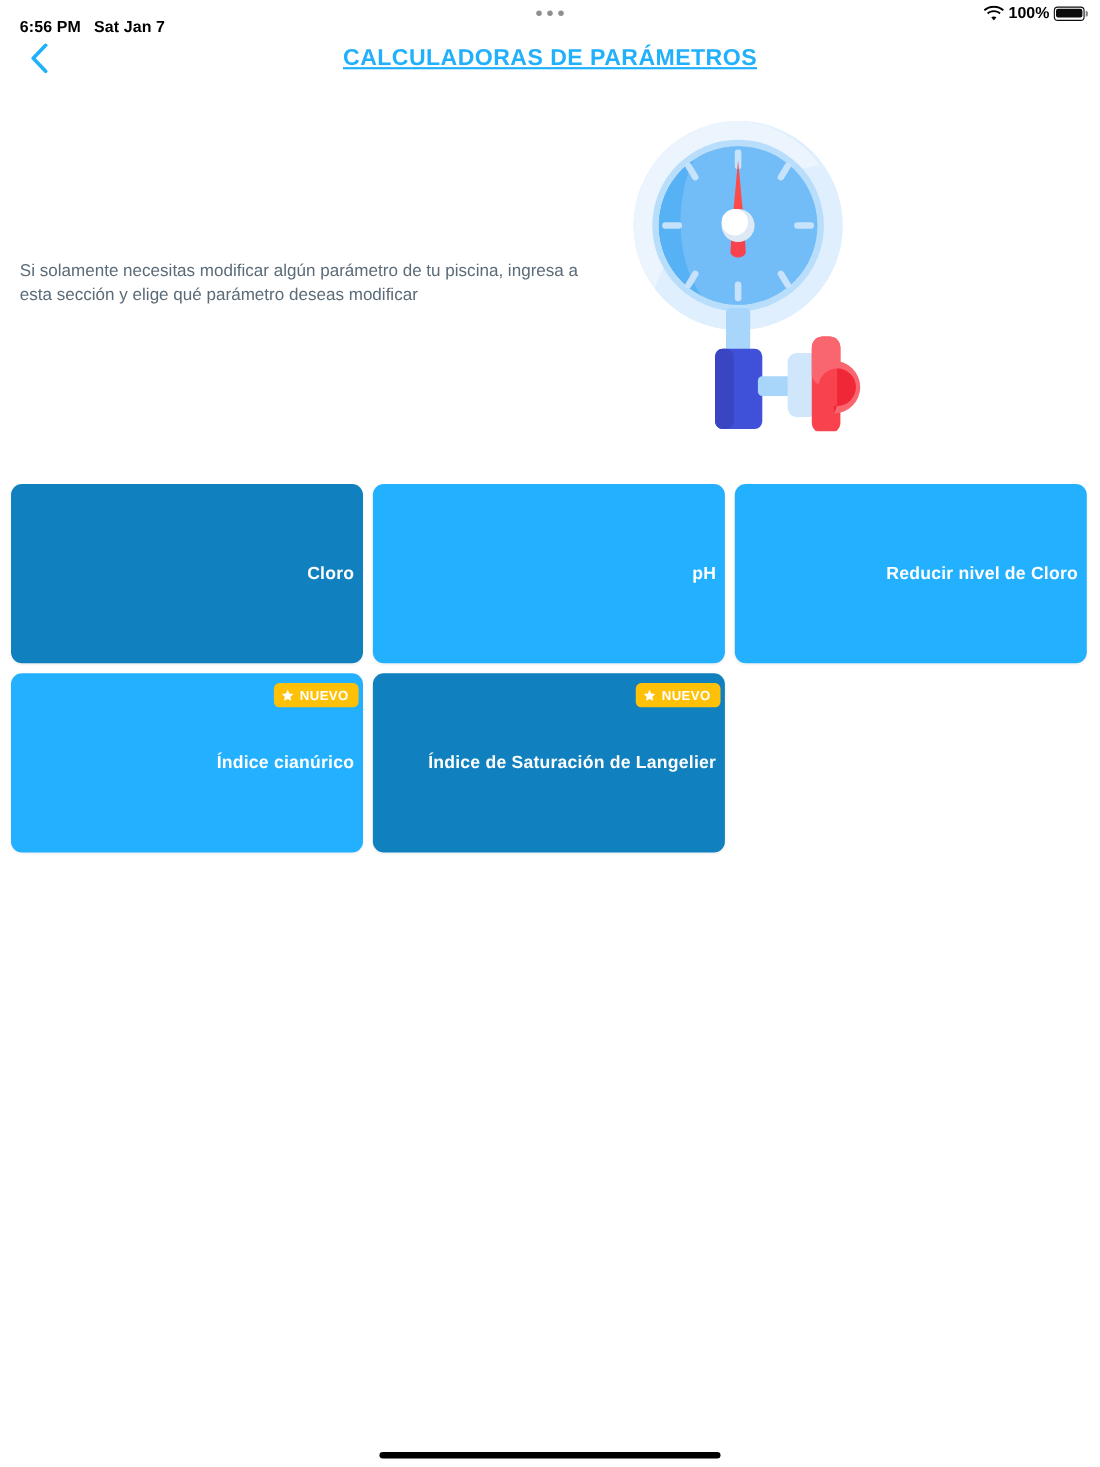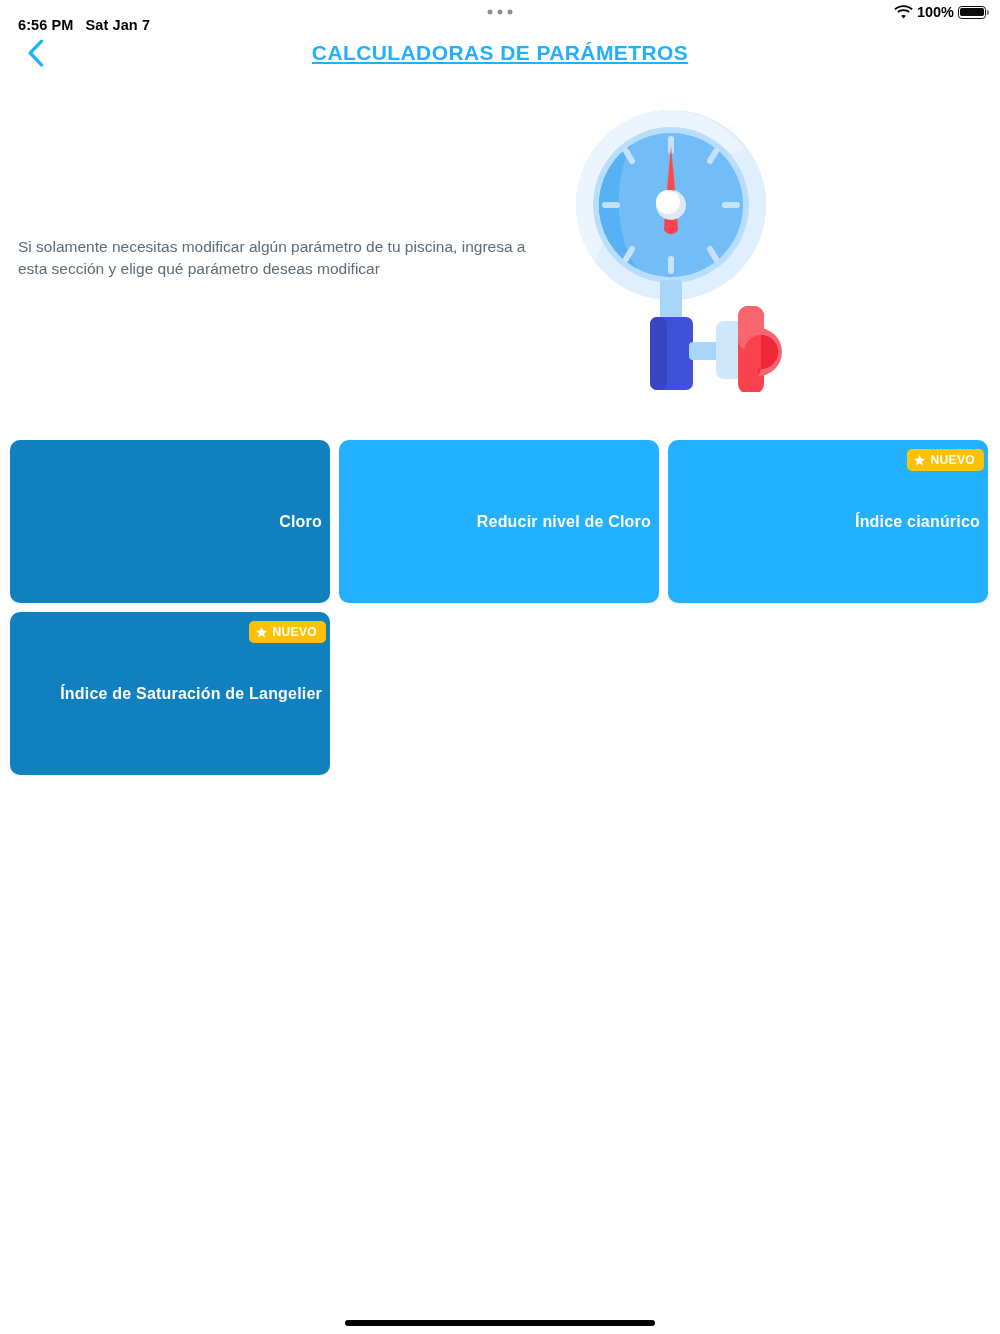--- a/index.html
+++ b/index.html
@@ -317,20 +317,23 @@
       </svg>
     </div>
   </div>
 
   <div class="tile-grid">
 
     <div class="tile tile-dark">
       <span class="tile-label">Cloro</span>
     </div>
 
+    <div class="tile tile-light">
+      <span class="tile-label">pH</span>
+    </div>
 
 
 
 
     <div class="tile tile-light">
       <span class="tile-label">Reducir nivel de Cloro</span>
     </div>
 
     <div class="tile tile-light">
       <div class="badge">

